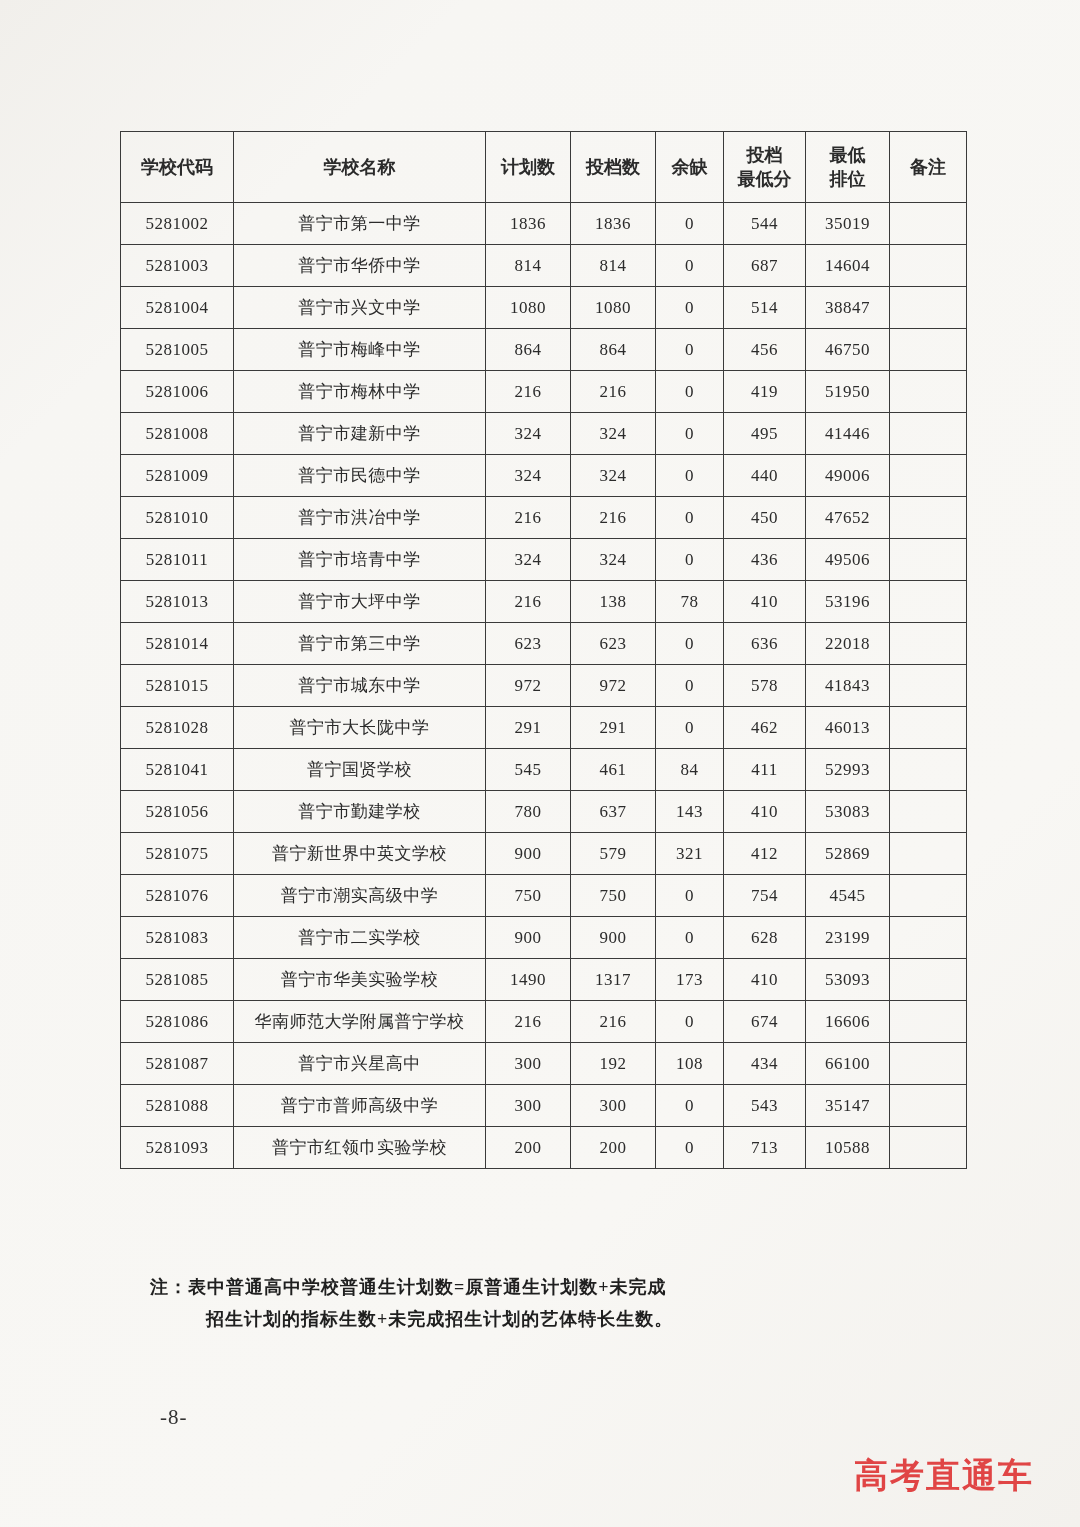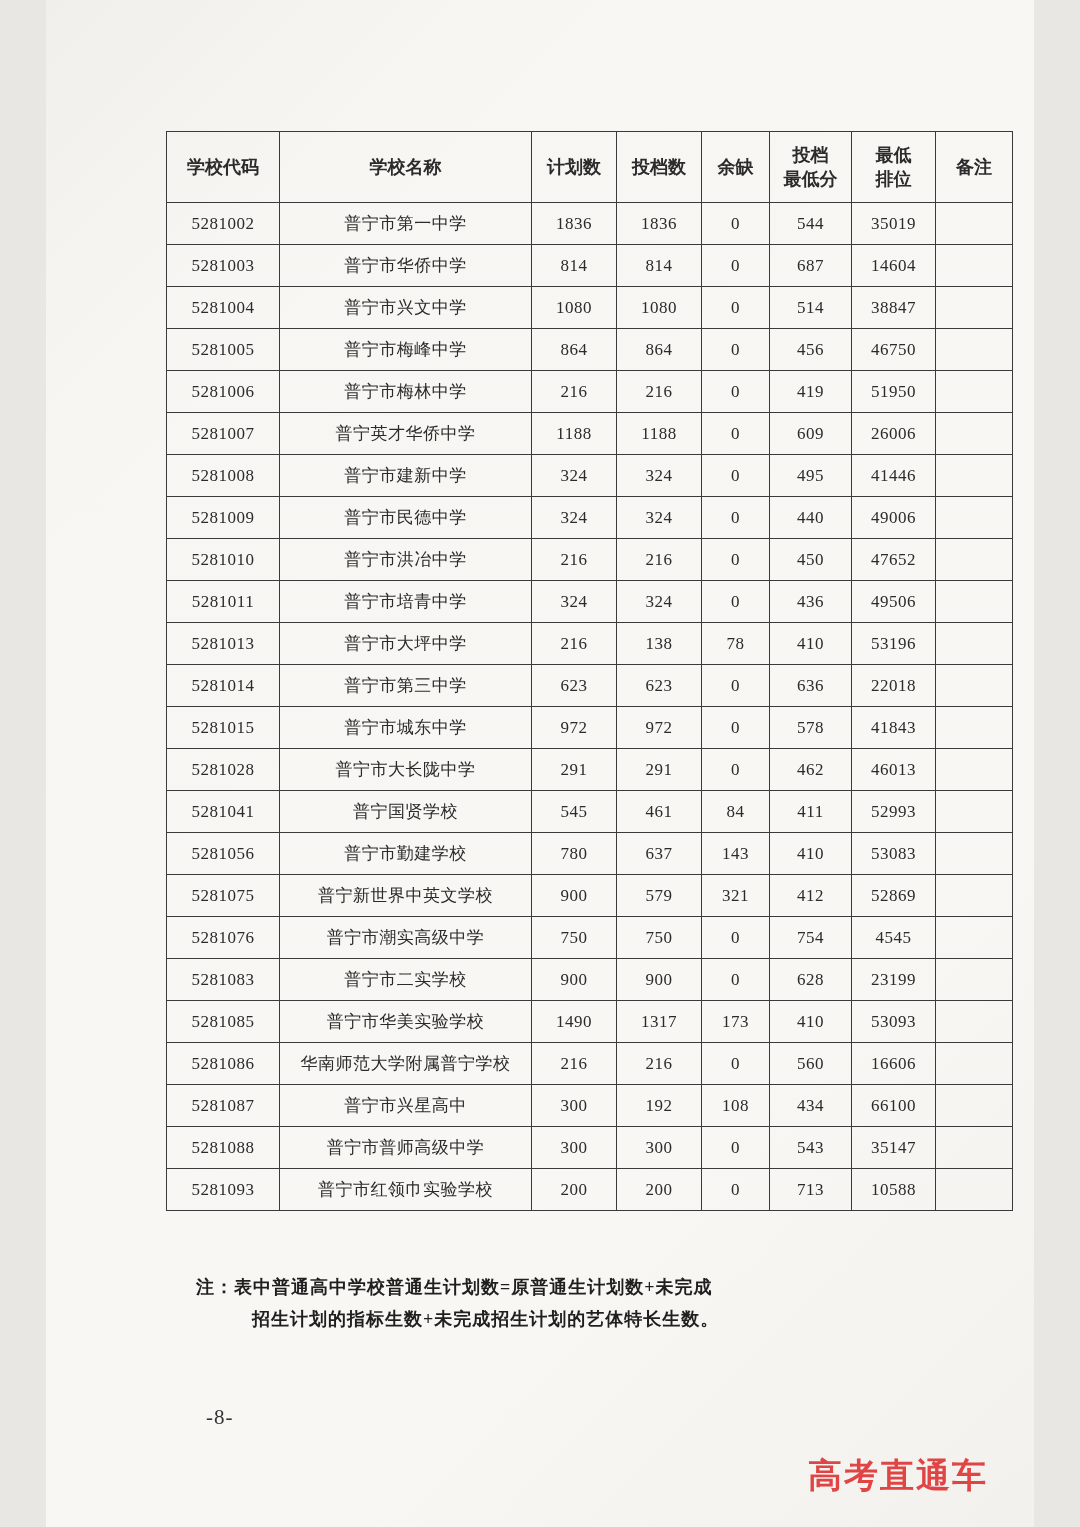--- a/index.html
+++ b/index.html
@@ -2,21 +2,21 @@
 <html><head>
 <meta charset="utf-8">
 <style>
   html,body{margin:0;padding:0;}
   body{
     background:#e9e7e3;
     font-family:"Liberation Serif","DejaVu Serif",serif;
   }
   .page{
     position:relative;
-    width:988px;
+    width:1080px;
     height:1527px;
     margin:0 auto;
     background:linear-gradient(135deg,#f1efeb 0%,#f7f6f3 18%,#f8f7f4 70%,#f3f1ed 100%);
     overflow:hidden;
     color:#2e2e2e;
   }
   table.score-table{
     position:absolute;
     left:120px;
     top:131px;
@@ -154,30 +154,20 @@
           <td>5281006</td>
           <td>普宁市梅林中学</td>
           <td>216</td>
           <td>216</td>
           <td>0</td>
           <td>419</td>
           <td>51950</td>
           <td></td>
         </tr>
         <tr>
-          <td>5281007</td>
-          <td>普宁英才华侨中学</td>
-          <td>1188</td>
-          <td>1188</td>
-          <td>0</td>
-          <td>609</td>
-          <td>26006</td>
-          <td></td>
-        </tr>
-        <tr>
           <td>5281008</td>
           <td>普宁市建新中学</td>
           <td>324</td>
           <td>324</td>
           <td>0</td>
           <td>495</td>
           <td>41446</td>
           <td></td>
         </tr>
         <tr>
@@ -309,21 +299,21 @@
           <td>410</td>
           <td>53093</td>
           <td></td>
         </tr>
         <tr>
           <td>5281086</td>
           <td>华南师范大学附属普宁学校</td>
           <td>216</td>
           <td>216</td>
           <td>0</td>
-          <td>560</td>
+          <td>674</td>
           <td>16606</td>
           <td></td>
         </tr>
         <tr>
           <td>5281087</td>
           <td>普宁市兴星高中</td>
           <td>300</td>
           <td>192</td>
           <td>108</td>
           <td>434</td>

